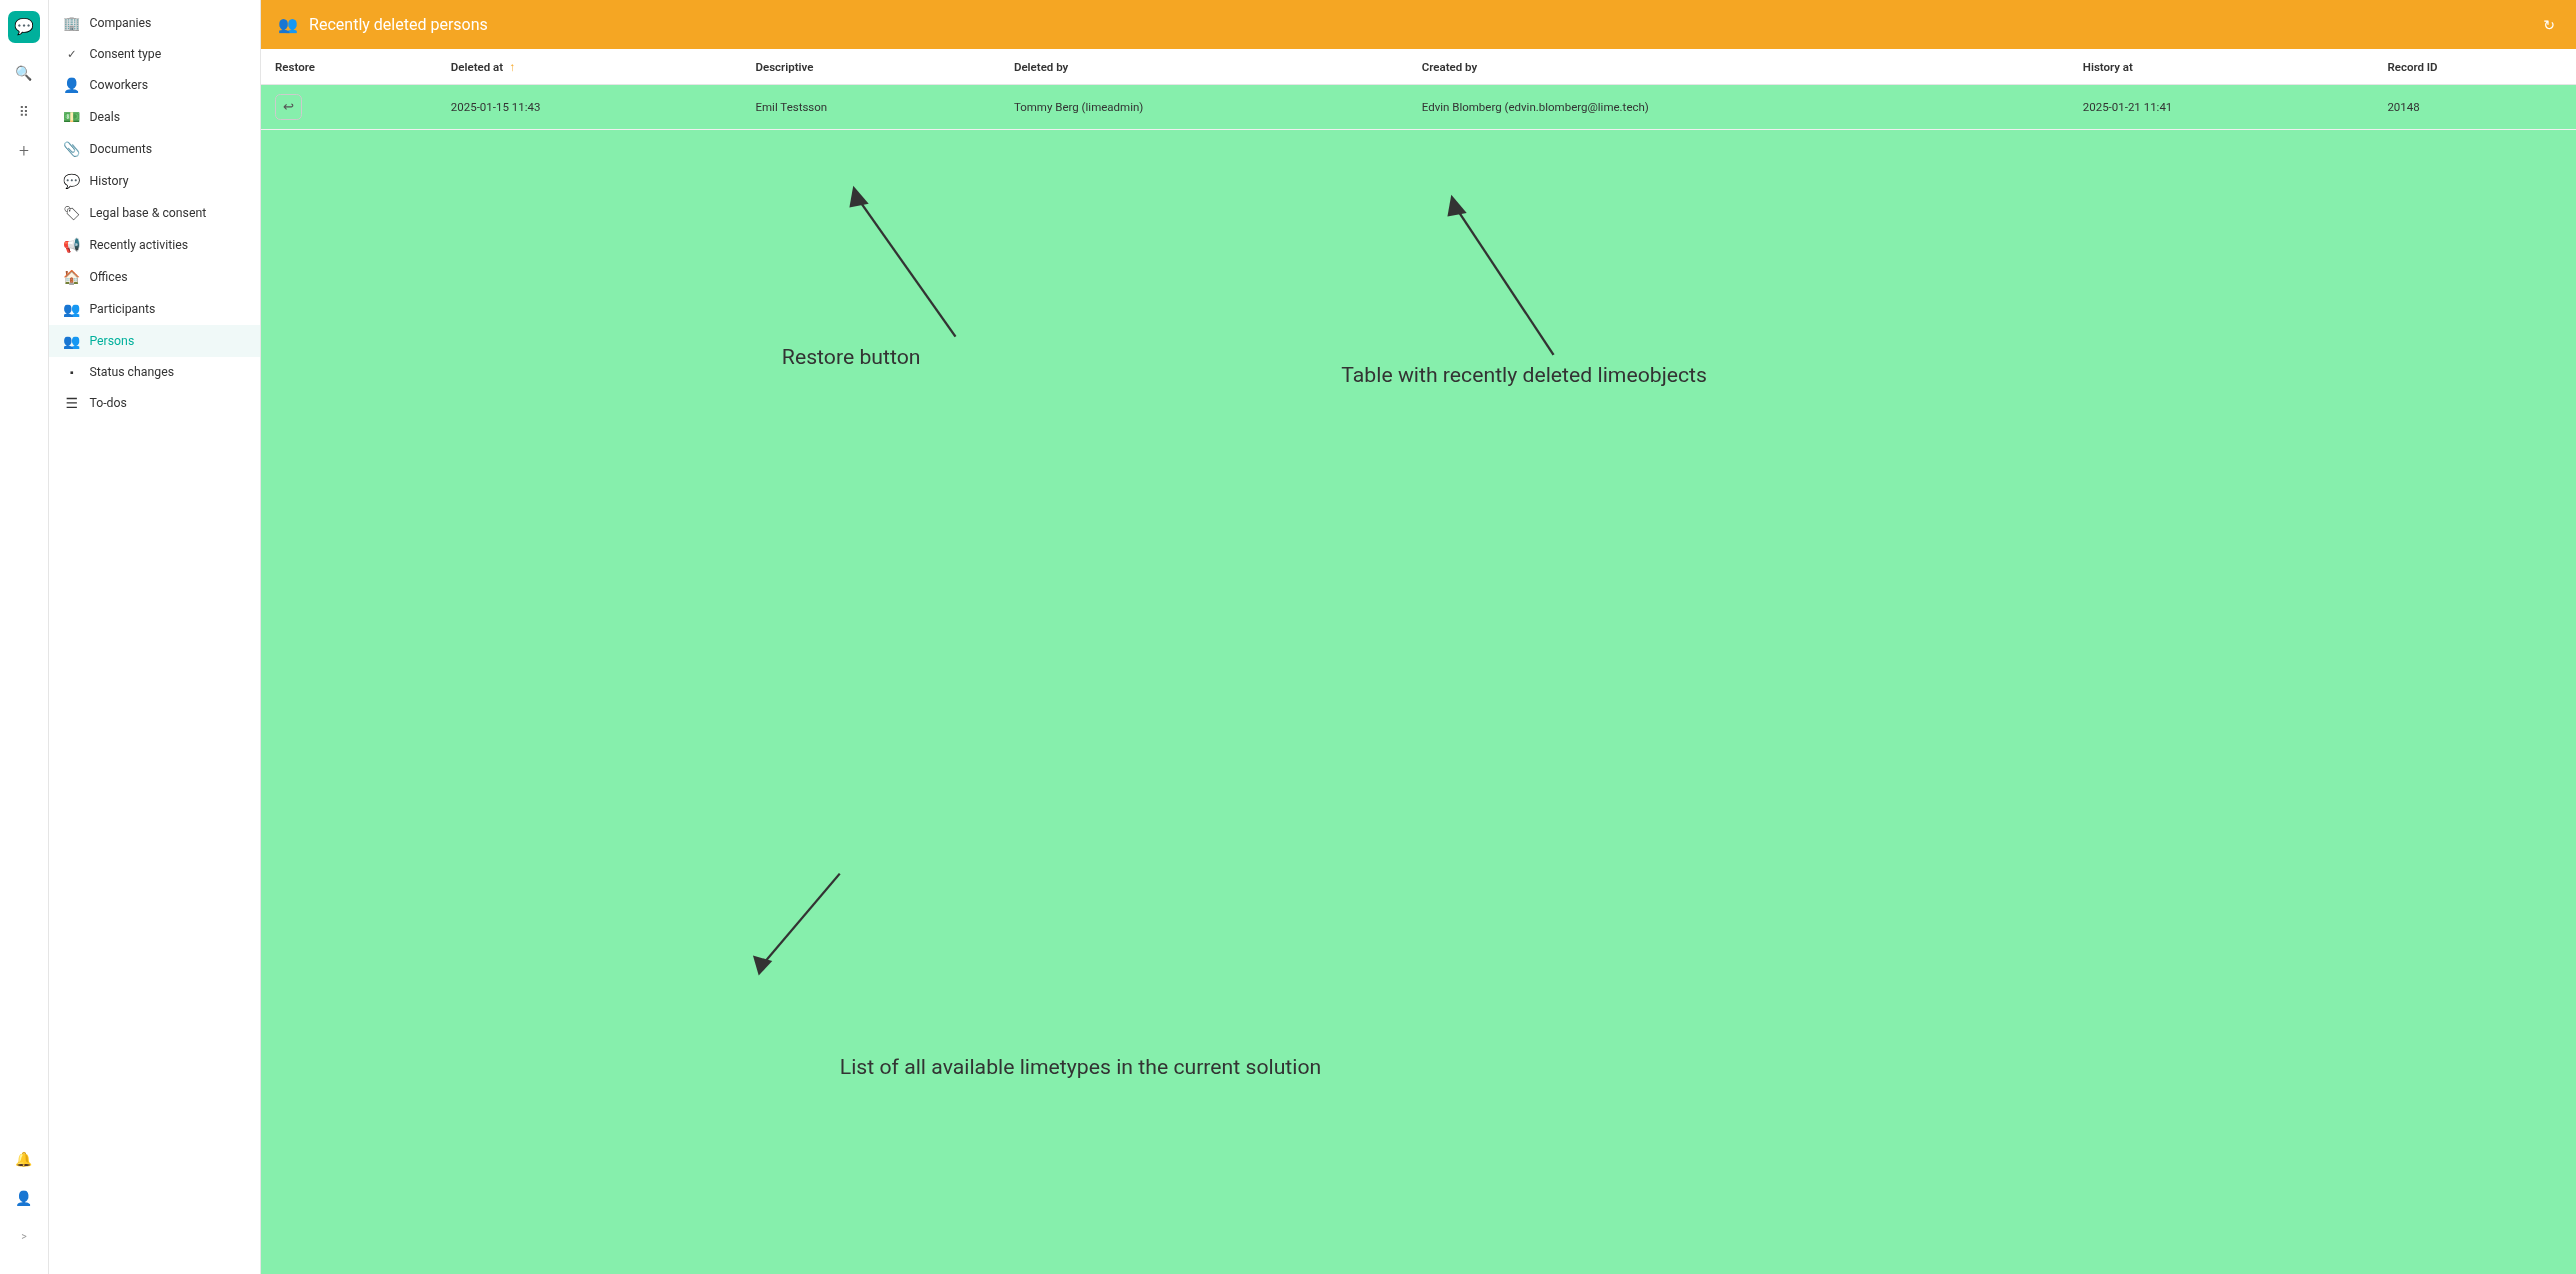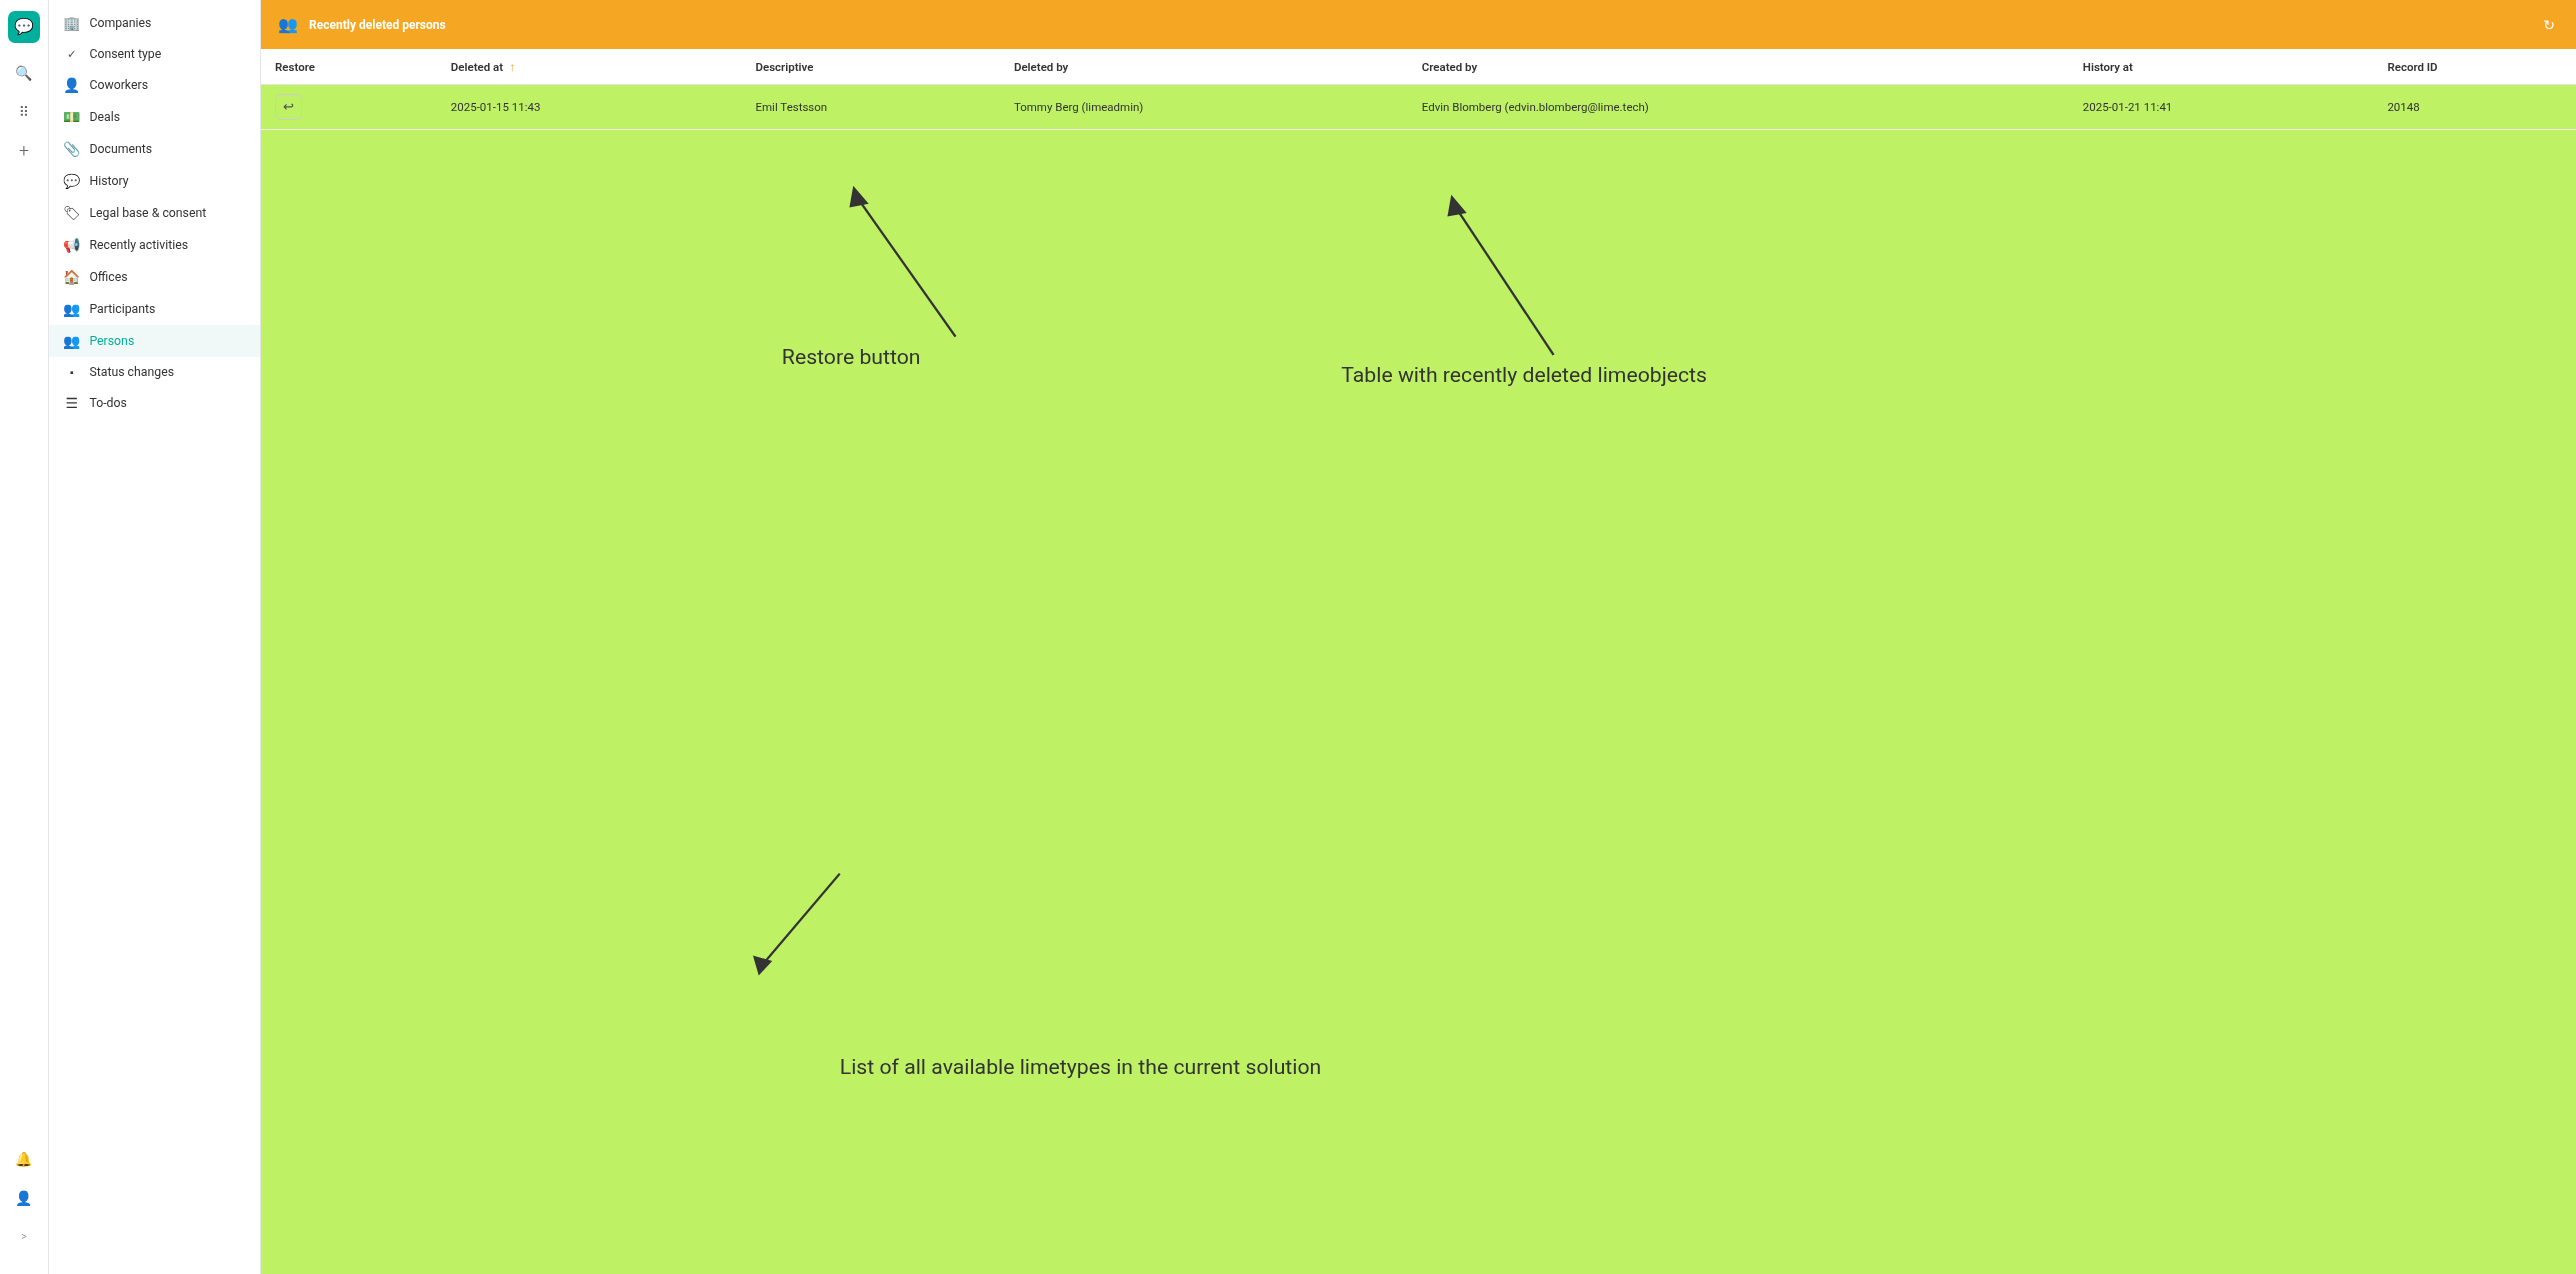--- a/index.html
+++ b/index.html
@@ -98,39 +98,39 @@
       height: 49px;
       gap: 10.6px;
       flex-shrink: 0;
     }
     .header-icon {
       color: #fff;
       font-size: 16px;
     }
     .header-title {
       color: #fff;
-      font-size: 12px;
-      font-weight: 700;
+      font-size: 16px;
+      font-weight: 400;
       flex: 1;
     }
     .header-refresh {
       color: #fff;
       font-size: 14px;
       cursor: pointer;
       background: none;
       border: none;
       padding: 3.5px;
       border-radius: 3.5px;
     }
 
     
     .table-area {
       flex: 1;
       overflow: auto;
-      background: #bef264;
+      background: #86efac;
     }
     table {
       width: 100%;
       border-collapse: collapse;
       font-size: 11.5px;
     }
     thead tr {
       border-bottom: 1.8px solid #e5e5e5;
       background: #fff;
     }

